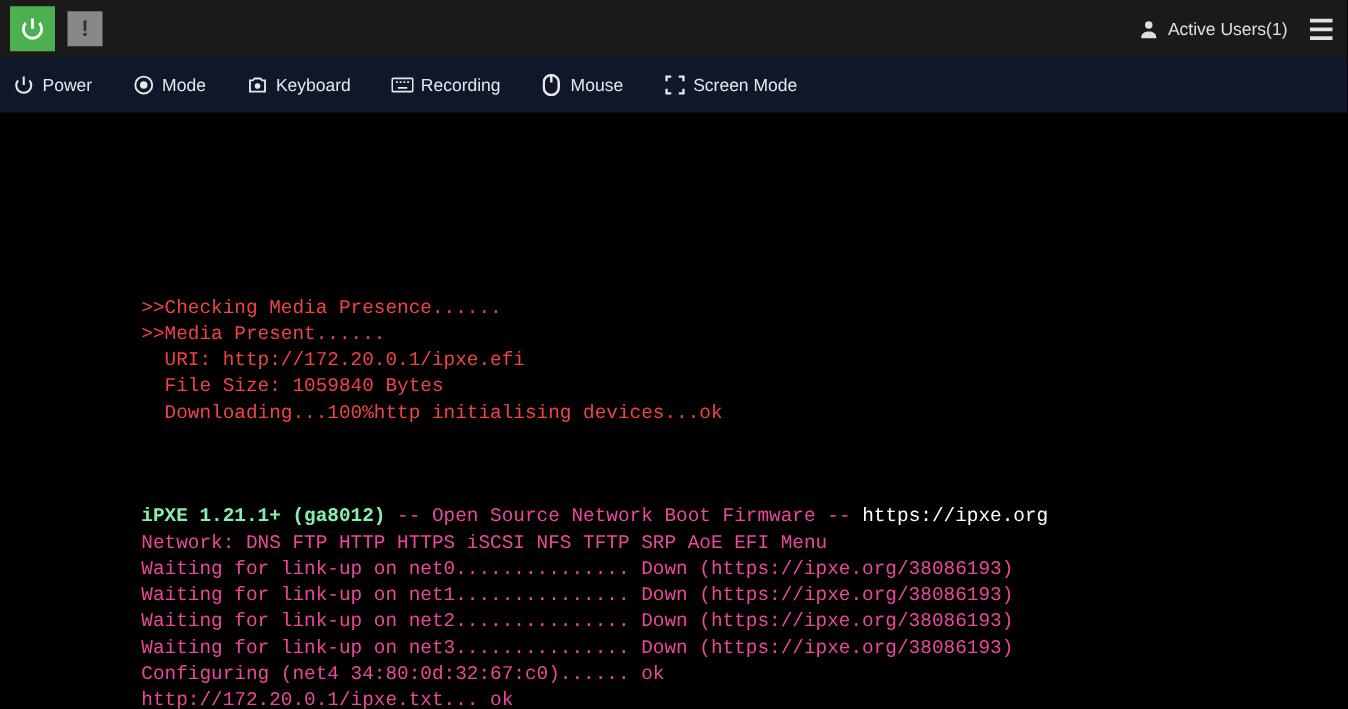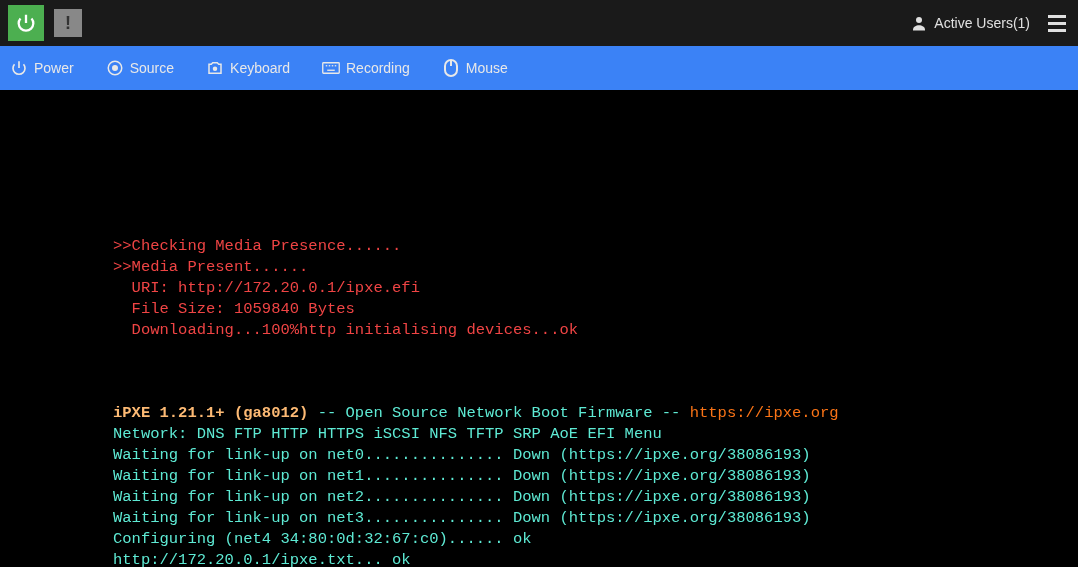--- a/index.html
+++ b/index.html
@@ -55,21 +55,21 @@
       padding: 4px;
       cursor: pointer;
     }
     .hamburger span {
       width: 18px;
       height: 3px;
       background: #e0e0e0;
     }
     .toolbar {
       height: 44px;
-      background: #3b82f6;
+      background: #0f172a;
       display: flex;
       align-items: center;
       padding: 0 8px;
       gap: 28px;
       color: #e8e8e8;
       font-size: 14px;
     }
     .tool-item {
       display: flex;
       align-items: center;
@@ -89,24 +89,24 @@
       font-family: "Courier New", monospace;
       font-size: 15.5px;
       line-height: 1.35;
       color: #d8d8d8;
       white-space: pre;
     }
     .console-inner {
       padding-left: 113px;
       padding-top: 105px;
     }
-    .bold-white { color: #fdba74; font-weight: bold; }
+    .bold-white { color: #86efac; font-weight: bold; }
     .white { color: #ef4444; }
-    .gray { color: #5eead4; }
-    .cyan { color: #f97316; }
+    .gray { color: #ec4899; }
+    .cyan { color: #ffffff; }
     svg { display: block; }
   </style>
 </head>
 <body>
 
 <div class="top-bar">
   <div class="power-green">
     <svg width="22" height="22" viewBox="0 0 24 24" fill="none" stroke="#fff" stroke-width="2.5">
       <path d="M12 3v9"></path>
         <path d="M18 7a8 8 0 1 1-12 0"></path>
@@ -138,21 +138,21 @@
     </span>
     <span>Power</span>
   </div>
   <div class="tool-item">
     <span class="tool-icon">
       <svg width="18" height="18" viewBox="0 0 24 24" fill="none" stroke="#e8e8e8" stroke-width="2">
         <circle cx="12" cy="12" r="9"></circle>
           <circle cx="12" cy="12" r="3" fill="#e8e8e8"></circle>
       </svg>
     </span>
-    <span>Source</span>
+    <span>Mode</span>
   </div>
   <div class="tool-item">
     <span class="tool-icon">
       <svg width="18" height="18" viewBox="0 0 24 24" fill="#e8e8e8">
         <path d="M4 7h3l2-2h6l2 2h3v12H4z" fill="none" stroke="#e8e8e8" stroke-width="2"></path>
         <circle cx="12" cy="13" r="3"></circle>
       </svg>
     </span>
     <span>Keyboard</span>
   </div>
@@ -170,20 +170,31 @@
     <span>Recording</span>
   </div>
   <div class="tool-item">
     <span class="tool-icon">
       <svg width="14" height="18" viewBox="0 0 14 18" fill="#e8e8e8">
         <rect x="1" y="1" width="12" height="16" rx="6" fill="none" stroke="#e8e8e8" stroke-width="2"></rect>
         <line x1="7" y1="1" x2="7" y2="7" stroke="#e8e8e8" stroke-width="2"></line>
       </svg>
     </span>
     <span>Mouse</span>
+  </div>
+  <div class="tool-item">
+    <span class="tool-icon">
+      <svg width="18" height="18" viewBox="0 0 24 24" fill="none" stroke="#e8e8e8" stroke-width="2.5">
+        <path d="M3 8V3h5"></path>
+          <path d="M21 8V3h-5"></path>
+          <path d="M3 16v5h5"></path>
+          <path d="M21 16v5h-5"></path>
+      </svg>
+    </span>
+    <span>Screen Mode</span>
   </div>
 </div>
 
 <div class="console">
 <div class="console-inner"><span class="white">&gt;&gt;Checking Media Presence......</span>
 <span class="white">&gt;&gt;Media Present......</span>
 <span class="white">  URI: http://172.20.0.1/ipxe.efi</span>
 <span class="white">  File Size: 1059840 Bytes</span>
 <span class="white">  Downloading...100%http initialising devices...ok</span>
 <span> </span>

